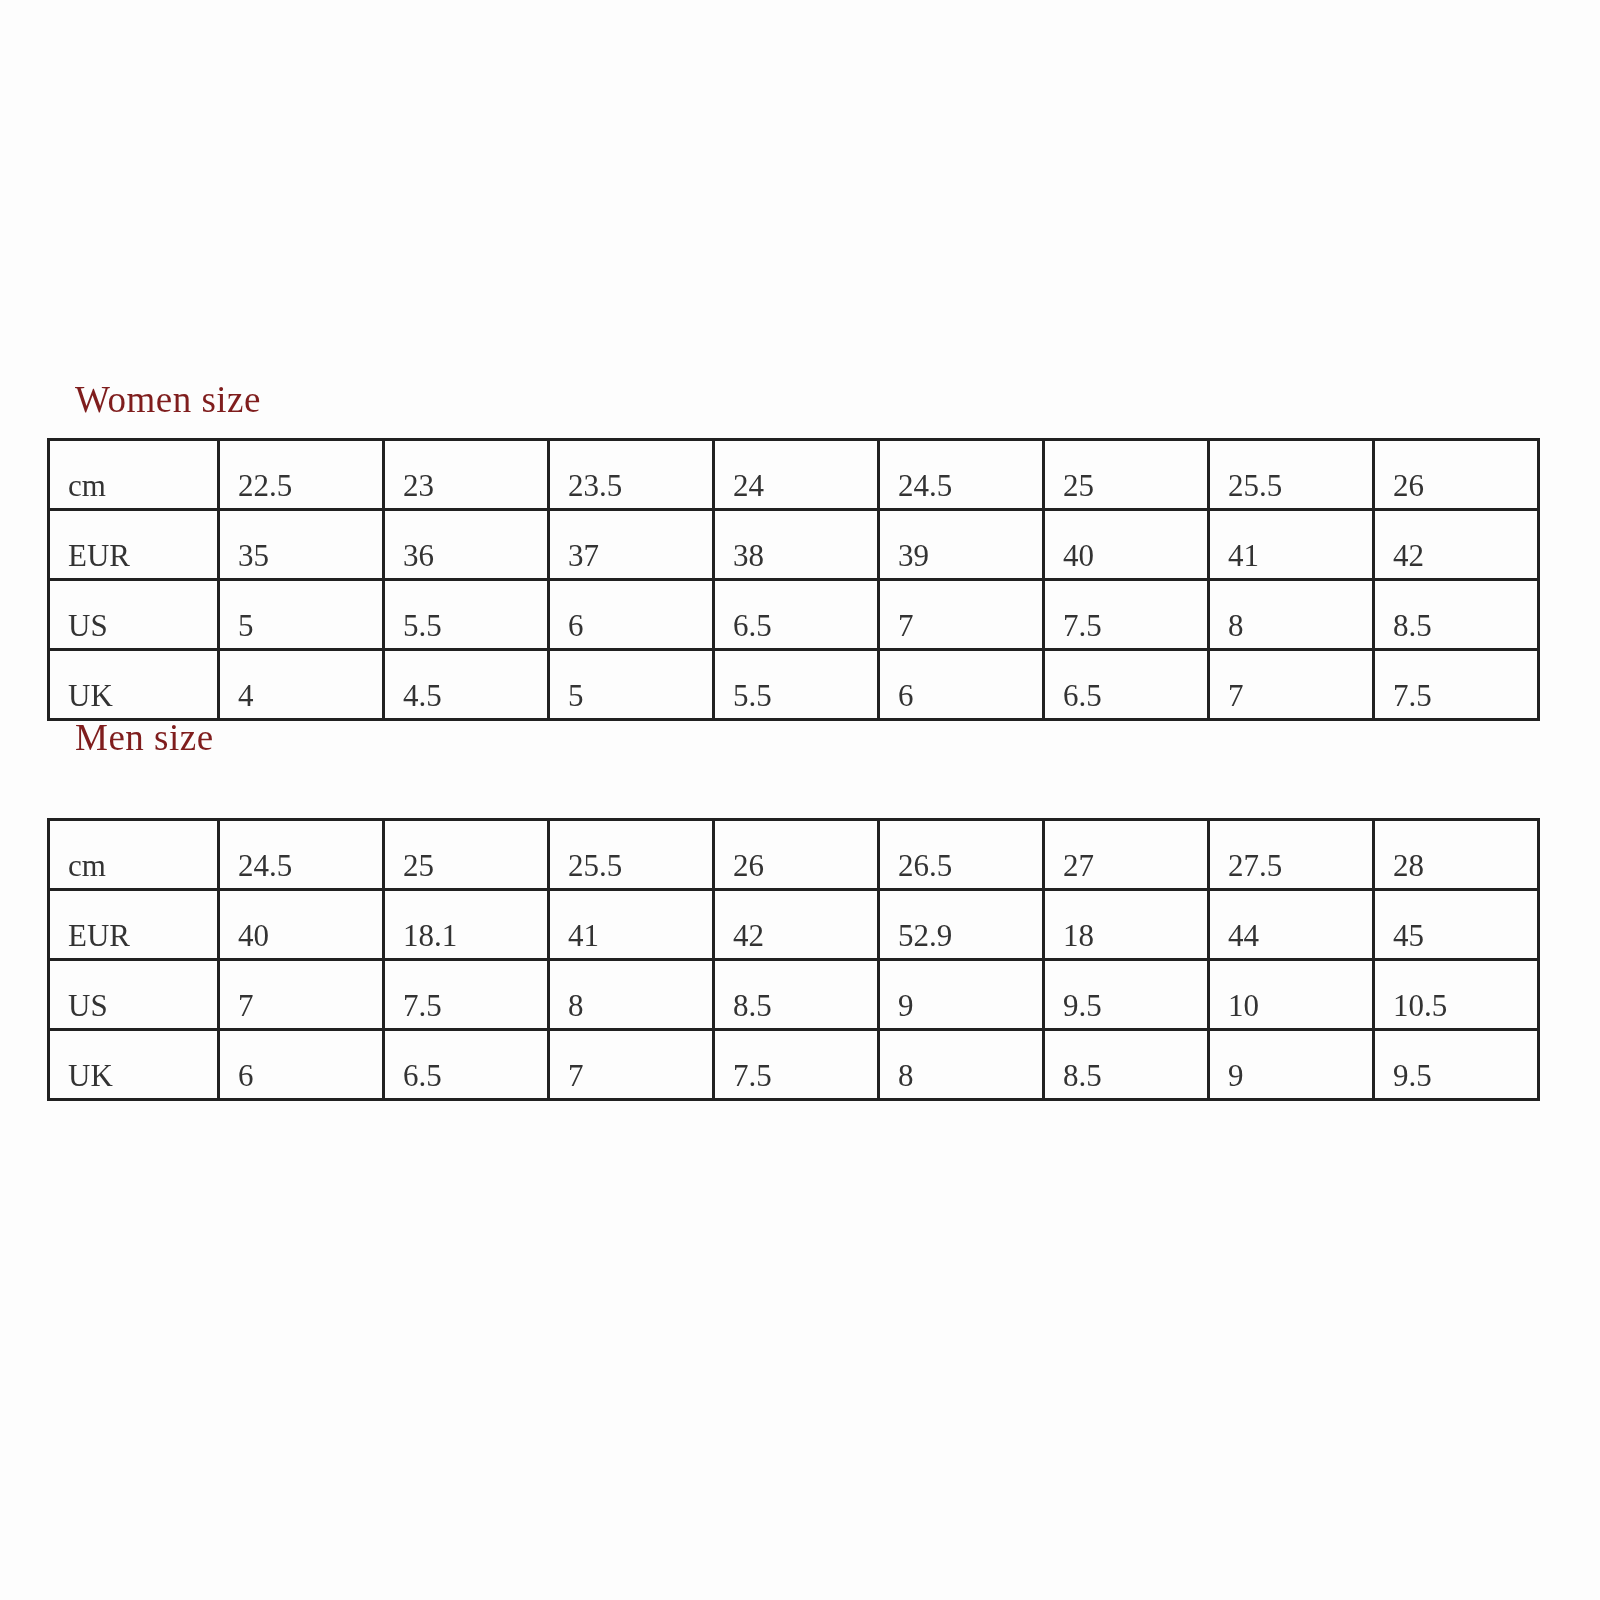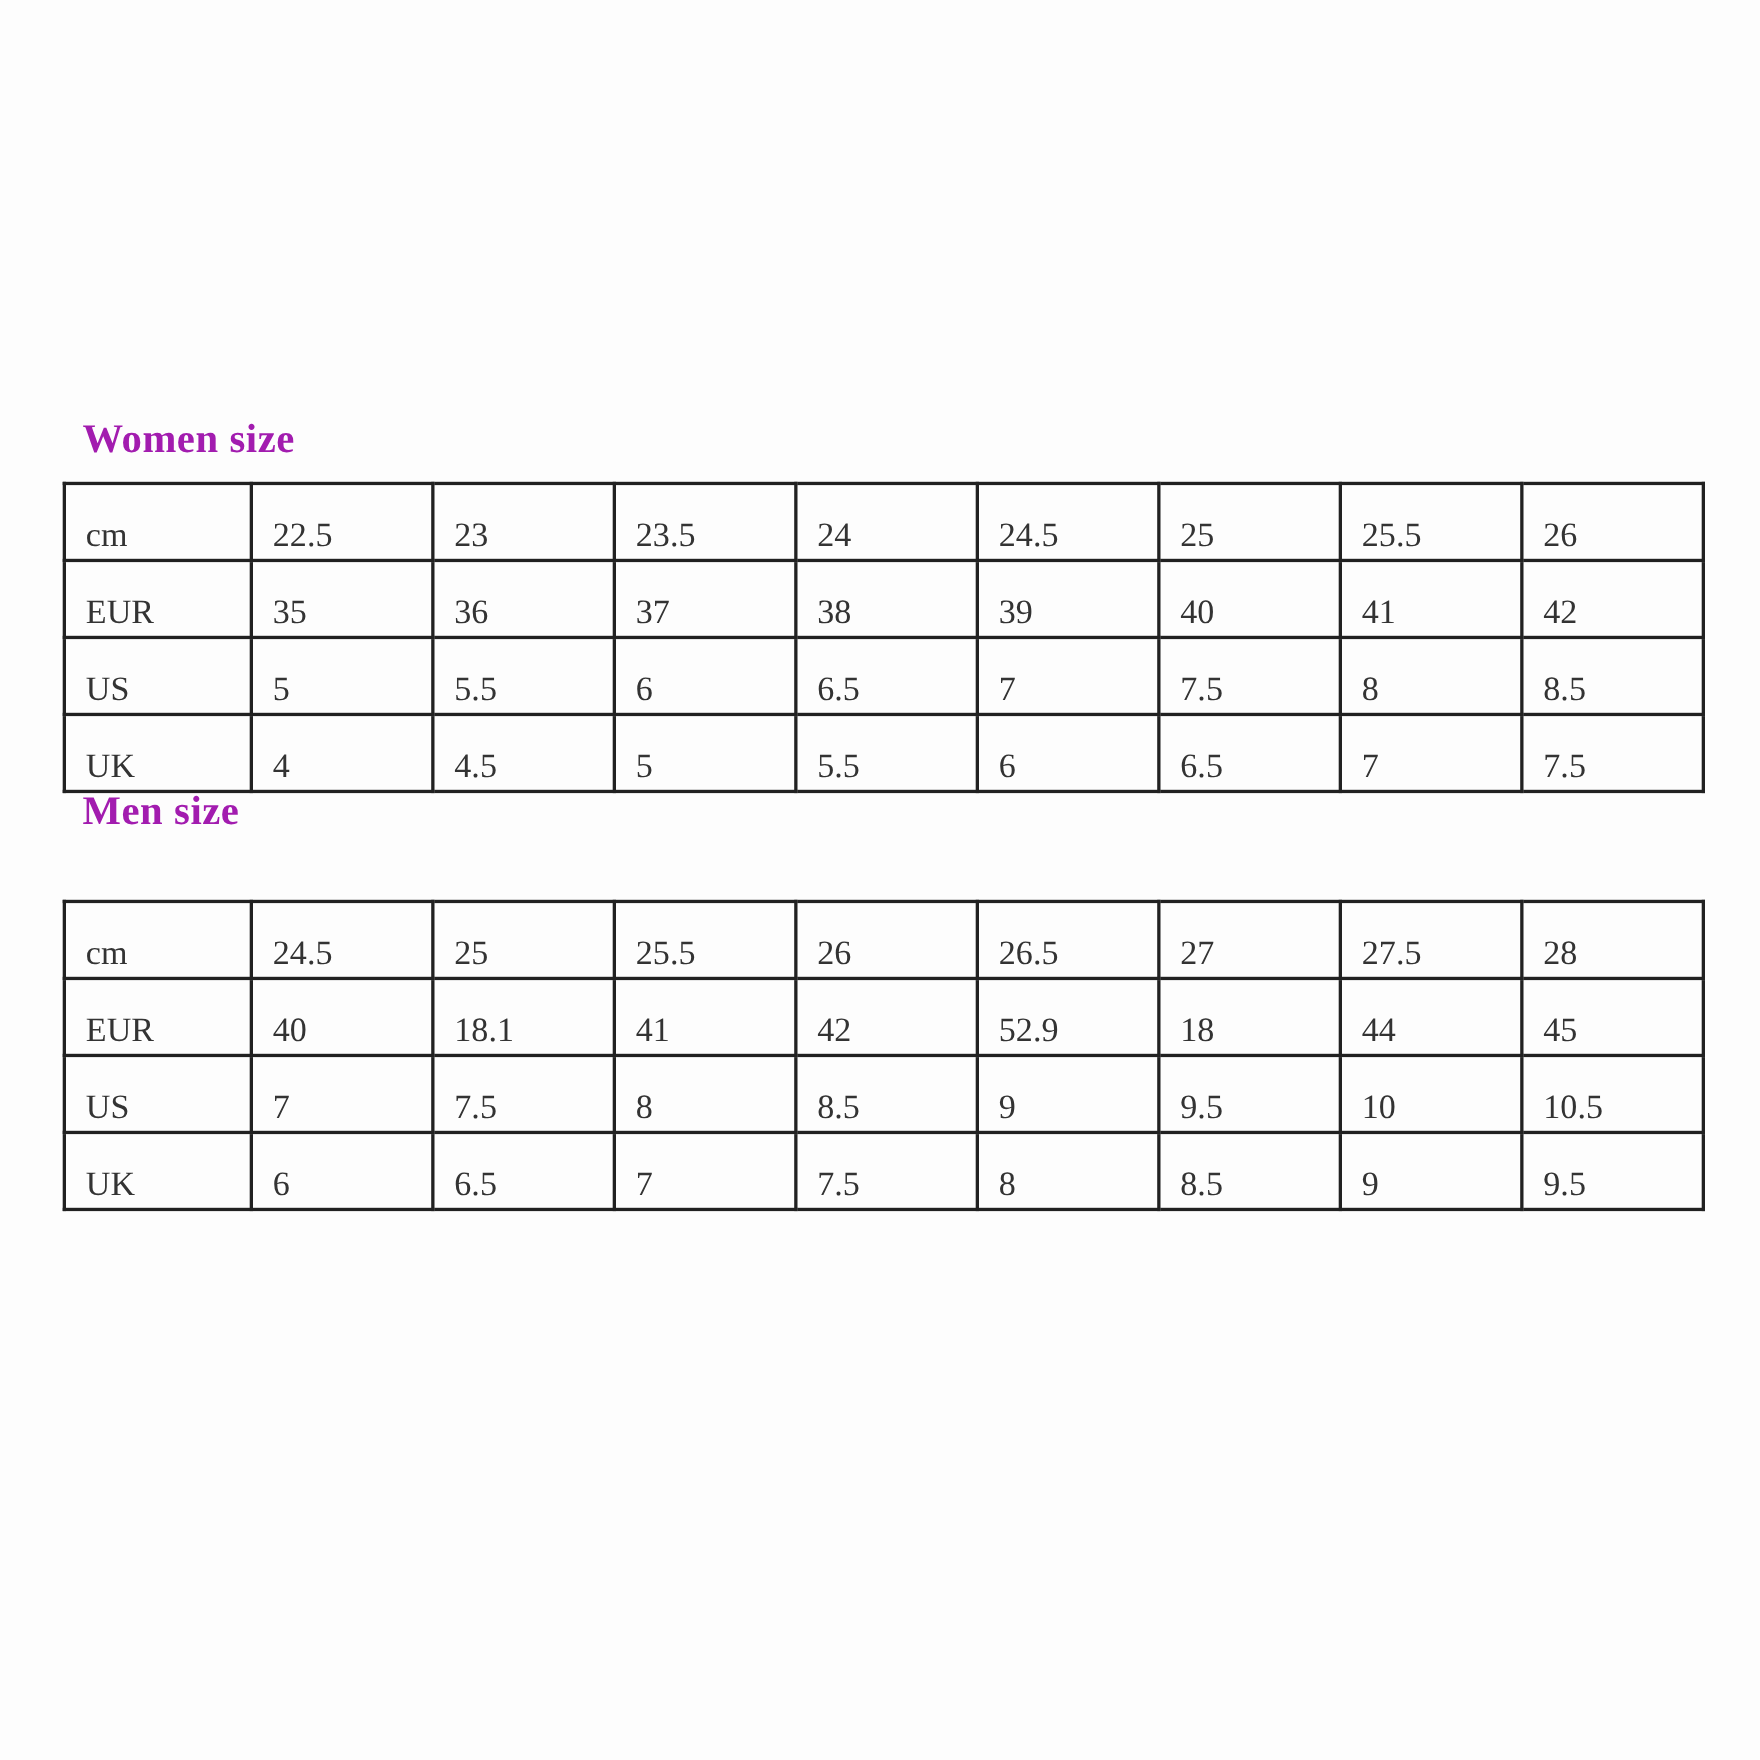--- a/index.html
+++ b/index.html
@@ -14,27 +14,27 @@
     background: #fdfdfd;
     font-family: "Liberation Serif", "DejaVu Serif", serif;
     color: #2e2e2e;
     overflow: hidden;
   }
   .tbl-title {
     position: absolute;
     left: 75px;
     margin: 0;
     font-size: 37px;
-    font-weight: bold;
-    color: #a21caf;
+    font-weight: normal;
+    color: #7f1d1d;
     letter-spacing: 0.5px;
   }
   .size-table {
     position: absolute;
-    left: 57px;
+    left: 47px;
     width: 1493px;
     border-collapse: collapse;
     table-layout: fixed;
   }
   .size-table td {
     border: 3px solid #212121;
     height: 63px;
     vertical-align: bottom;
     padding: 0 2px 4px 18px;
     font-size: 31px;

